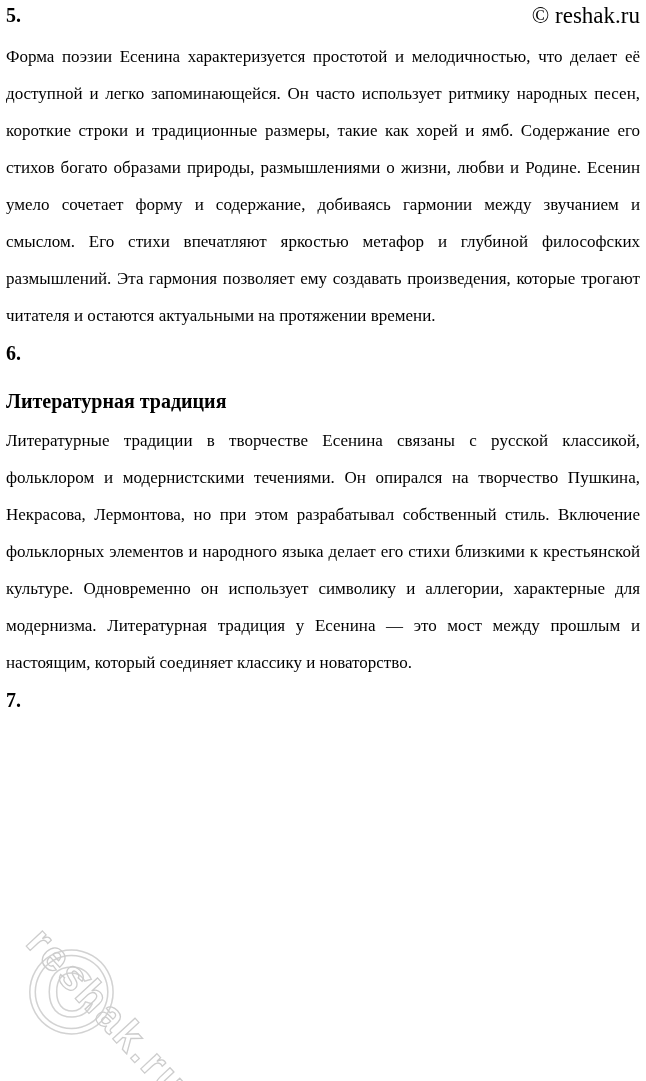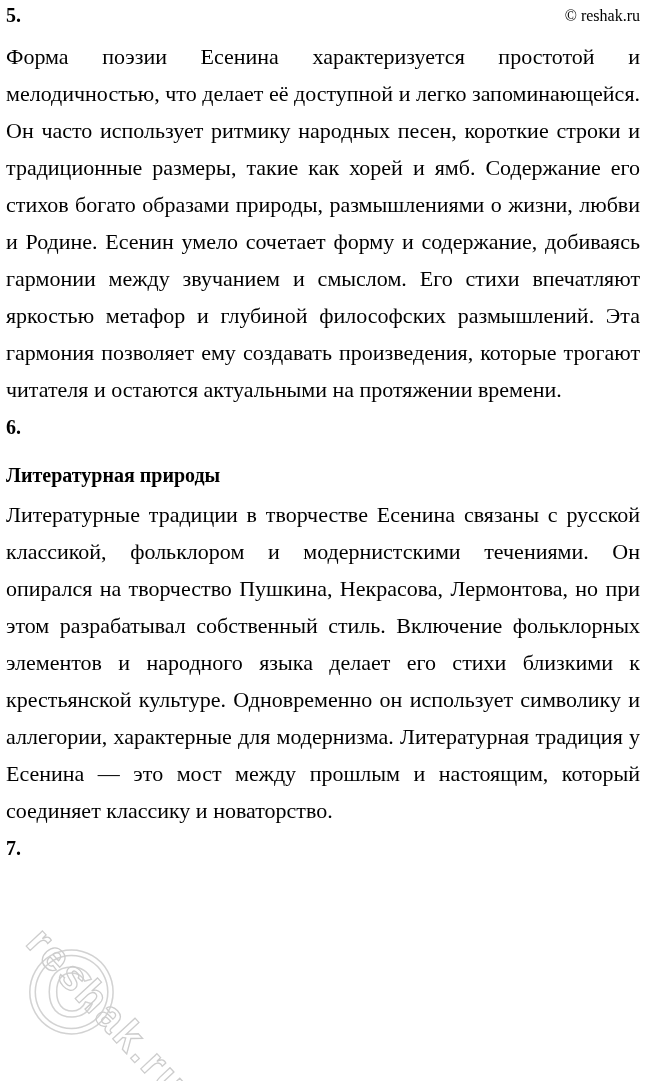--- a/index.html
+++ b/index.html
@@ -33,32 +33,32 @@
   .section-number {
     font-size: 20px;
     line-height: 26px;
     font-weight: bold;
     margin-top: 6px;
   }
   .page-header .section-number {
     margin-top: 0;
   }
   .copyright {
-    font-size: 16px;
+    font-size: 23px;
     line-height: 28px;
     font-weight: normal;
   }
   h2.section-heading {
     font-size: 20px;
     line-height: 26px;
     font-weight: bold;
     margin: 22px 0 0 0;
   }
   p.section-text {
-    font-size: 22px;
+    font-size: 17px;
     line-height: 37px;
     text-align: justify;
     margin: 8px 0 0 0;
   }
   
   .watermark {
     position: absolute;
     left: 0;
     top: 900px;
     width: 300px;
@@ -101,21 +101,21 @@
   <div class="page-header">
     <span class="section-number">5.</span>
     <span class="copyright">© reshak.ru</span>
   </div>
 
 
   <p class="section-text">Форма поэзии Есенина характеризуется простотой и мелодичностью, что делает её доступной и легко запоминающейся. Он часто использует ритмику народных песен, короткие строки и традиционные размеры, такие как хорей и ямб. Содержание его стихов богато образами природы, размышлениями о жизни, любви и Родине. Есенин умело сочетает форму и содержание, добиваясь гармонии между звучанием и смыслом. Его стихи впечатляют яркостью метафор и глубиной философских размышлений. Эта гармония позволяет ему создавать произведения, которые трогают читателя и остаются актуальными на протяжении времени.</p>
 
   <div class="section-number">6.</div>
 
-  <h2 class="section-heading">Литературная природы</h2>
+  <h2 class="section-heading">Литературная традиция</h2>
 
   <p class="section-text">Литературные традиции в творчестве Есенина связаны с русской классикой, фольклором и модернистскими течениями. Он опирался на творчество Пушкина, Некрасова, Лермонтова, но при этом разрабатывал собственный стиль. Включение фольклорных элементов и народного языка делает его стихи близкими к крестьянской культуре. Одновременно он использует символику и аллегории, характерные для модернизма. Литературная традиция у Есенина — это мост между прошлым и настоящим, который соединяет классику и новаторство.</p>
 
   <div class="section-number">7.</div>
 
 
 
 </div>
 
 <div class="watermark">

